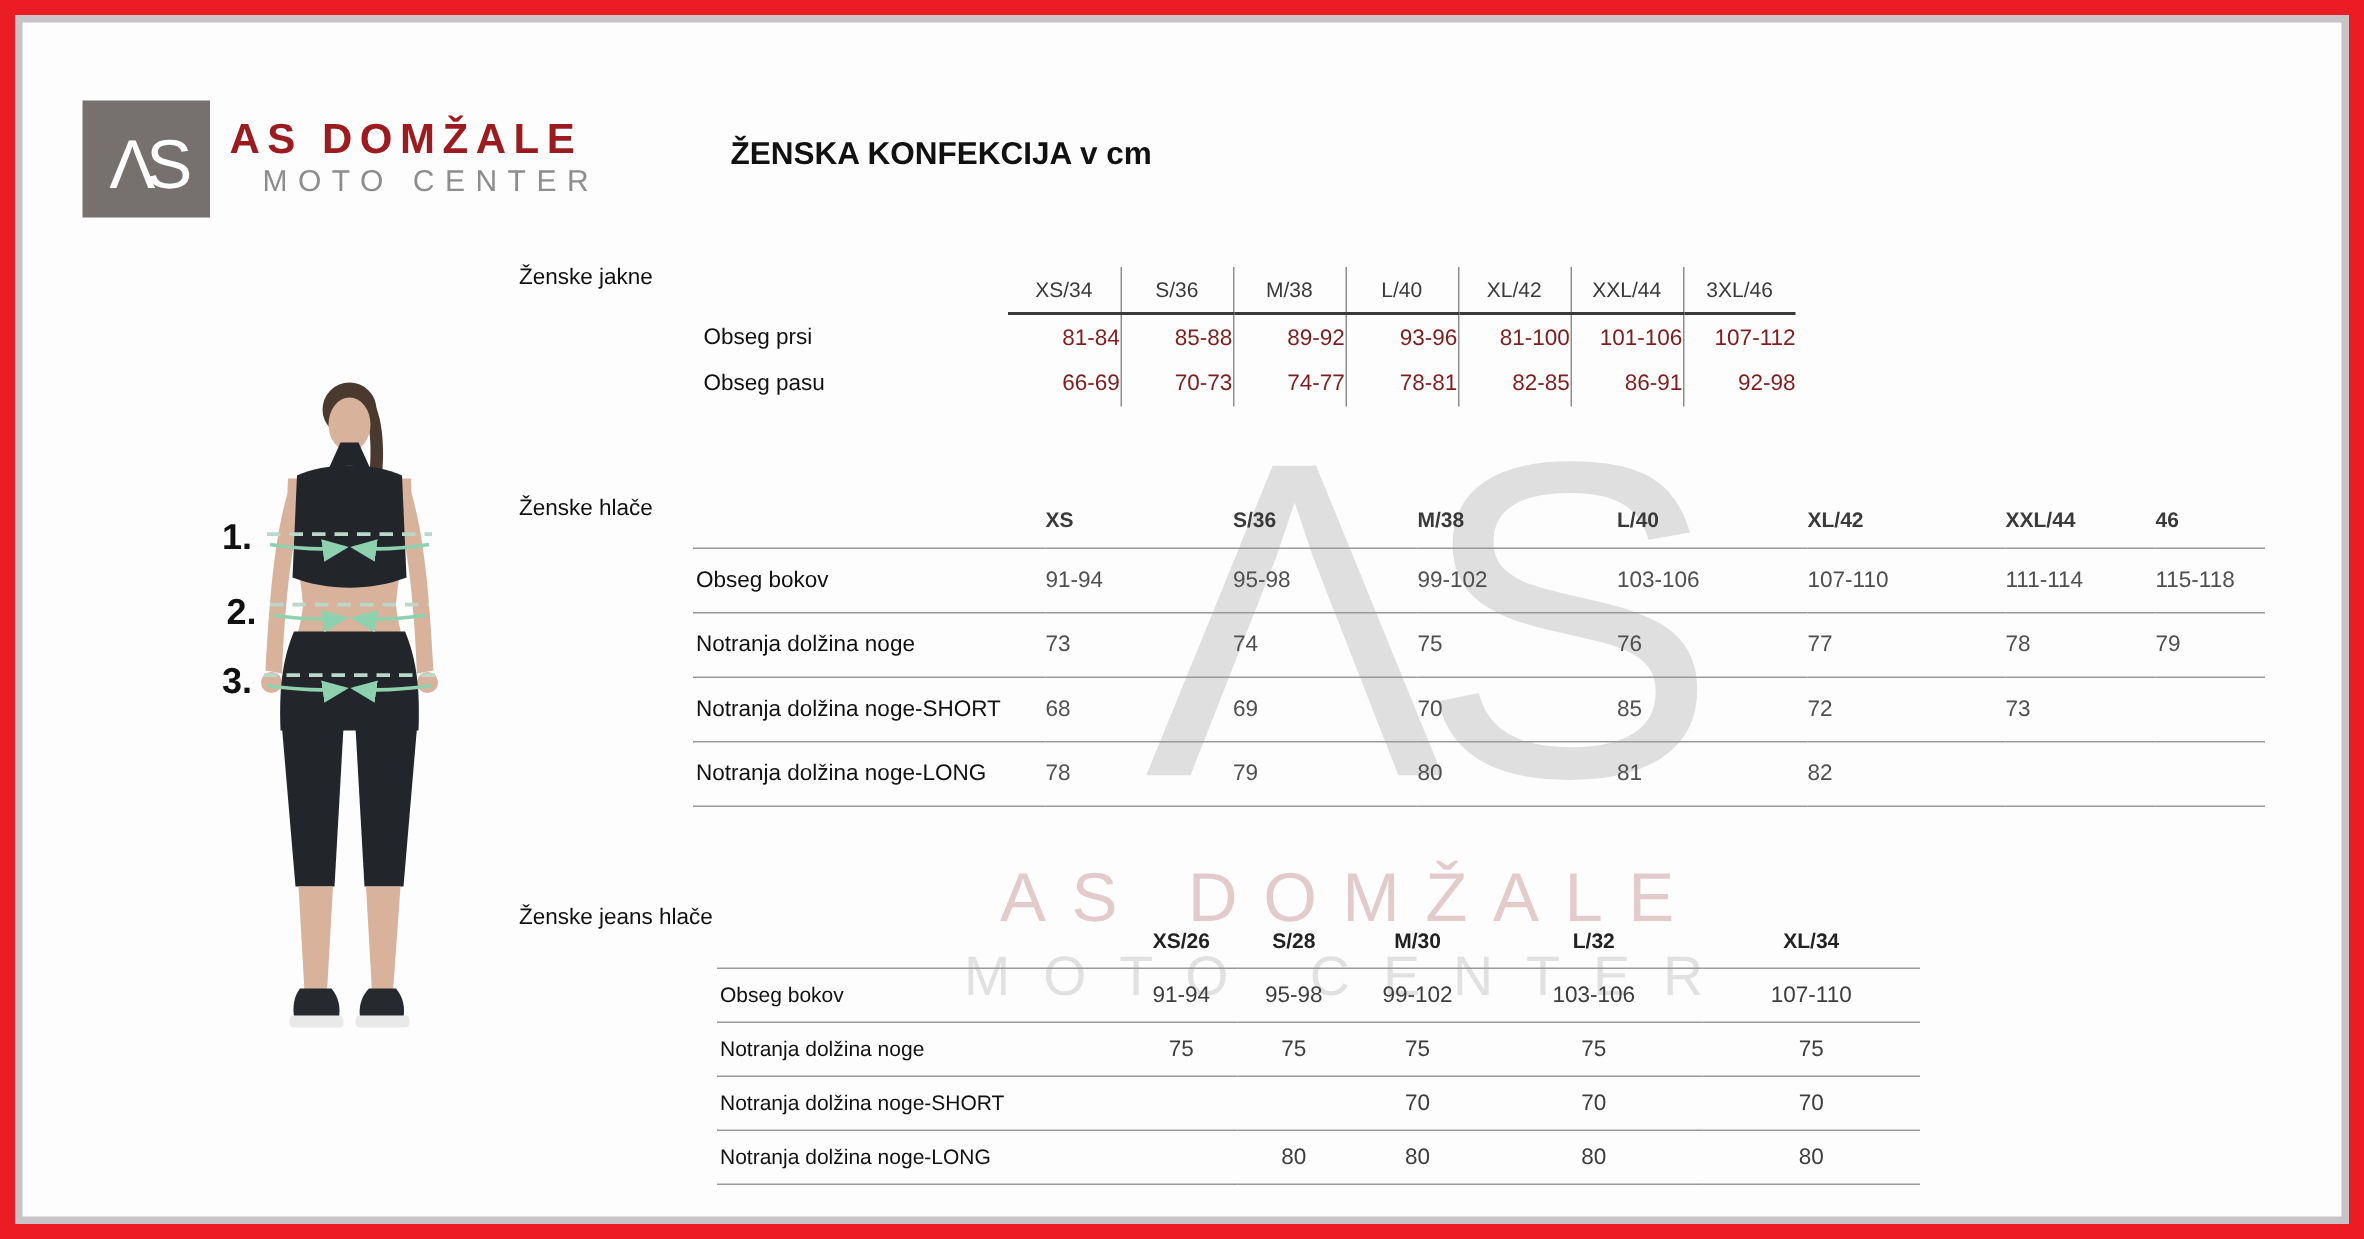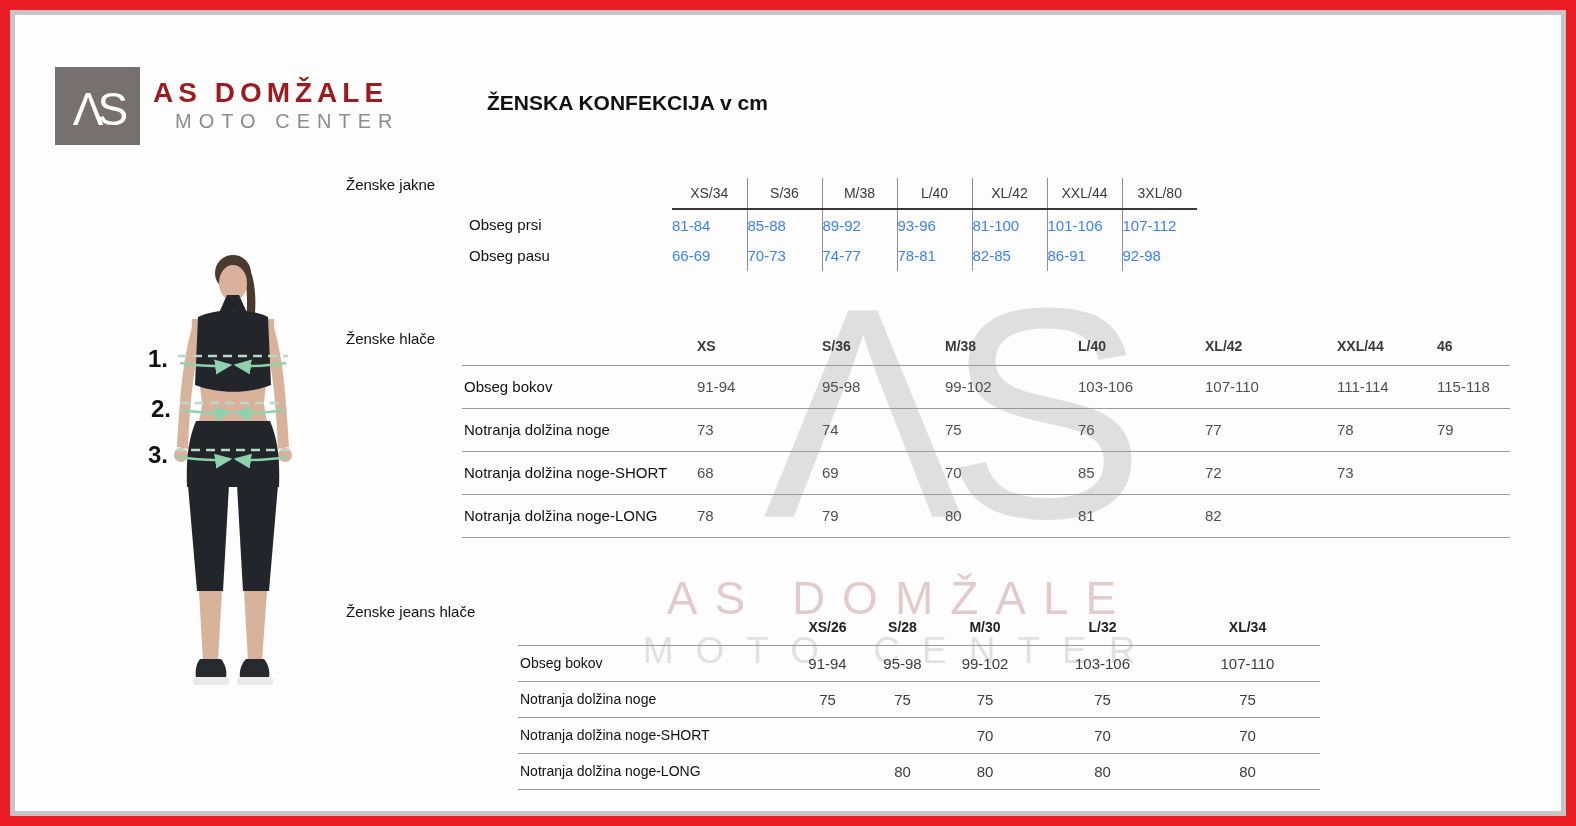--- a/index.html
+++ b/index.html
@@ -77,32 +77,32 @@
   
   table { border-collapse:collapse; table-layout:fixed; position:absolute; z-index:2; background:transparent; }
   th, td { font-weight:normal; padding:0; background:transparent; }
   .row-label { text-align:left; font-weight:normal; color:#111; font-size:15px; padding-left:15px; white-space:nowrap; }
 
   
   .t1 { left:439px; top:163px; width:743px; }
   .t1 th, .t1 td { height:31px; }
   .t1 thead th { font-size:14px; font-weight:normal; color:#3a3a3a; text-align:center; }
   .t1 thead th:not(.row-label) { border-bottom:2px solid #3a3a3a; }
-  .t1 tbody td { font-size:15px; color:#3b82f6; text-align:left; }
+  .t1 tbody td { font-size:15px; color:#7f1d1d; text-align:right; }
   .t1 .vd { border-left:1px solid #8f8f8f; }
 
   
   .t2 { left:447px; top:313px; width:1048px; }
   .t2 thead th { height:37px; font-size:14px; font-weight:bold; color:#3a3a3a; text-align:left; border-bottom:1px solid #9a9a9a; }
   .t2 tbody th, .t2 tbody td { height:43px; border-bottom:1px solid #9a9a9a; }
   .t2 tbody td { font-size:15px; color:#4f4f4f; text-align:left; }
   .t2 .row-label { padding-left:2px; }
 
   
-  .t3 { left:463px; top:595px; width:802px;margin-left:40px; }
+  .t3 { left:463px; top:595px; width:802px; }
   .t3 thead th { height:35px; font-size:14px; font-weight:bold; color:#222; text-align:center; border-bottom:1px solid #9a9a9a; }
   .t3 tbody th, .t3 tbody td { height:36px; border-bottom:1px solid #9a9a9a; }
   .t3 tbody td { font-size:15px; color:#3d3d3d; text-align:center; }
   .t3 .row-label { padding-left:2px; font-size:14px; }
 </style>
 </head>
 <body>
 
 <div class="frame">
   <div class="inner">
@@ -188,21 +188,21 @@
       </colgroup>
       <thead>
         <tr>
           <th class="row-label"></th>
           <th>XS/34</th>
           <th class="vd">S/36</th>
           <th class="vd">M/38</th>
           <th class="vd">L/40</th>
           <th class="vd">XL/42</th>
           <th class="vd">XXL/44</th>
-          <th class="vd">3XL/80</th>
+          <th class="vd">3XL/46</th>
         </tr>
       </thead>
       <tbody>
         <tr>
           <th class="row-label">Obseg prsi</th>
           <td>81-84</td>
           <td class="vd">85-88</td>
           <td class="vd">89-92</td>
           <td class="vd">93-96</td>
           <td class="vd">81-100</td>

